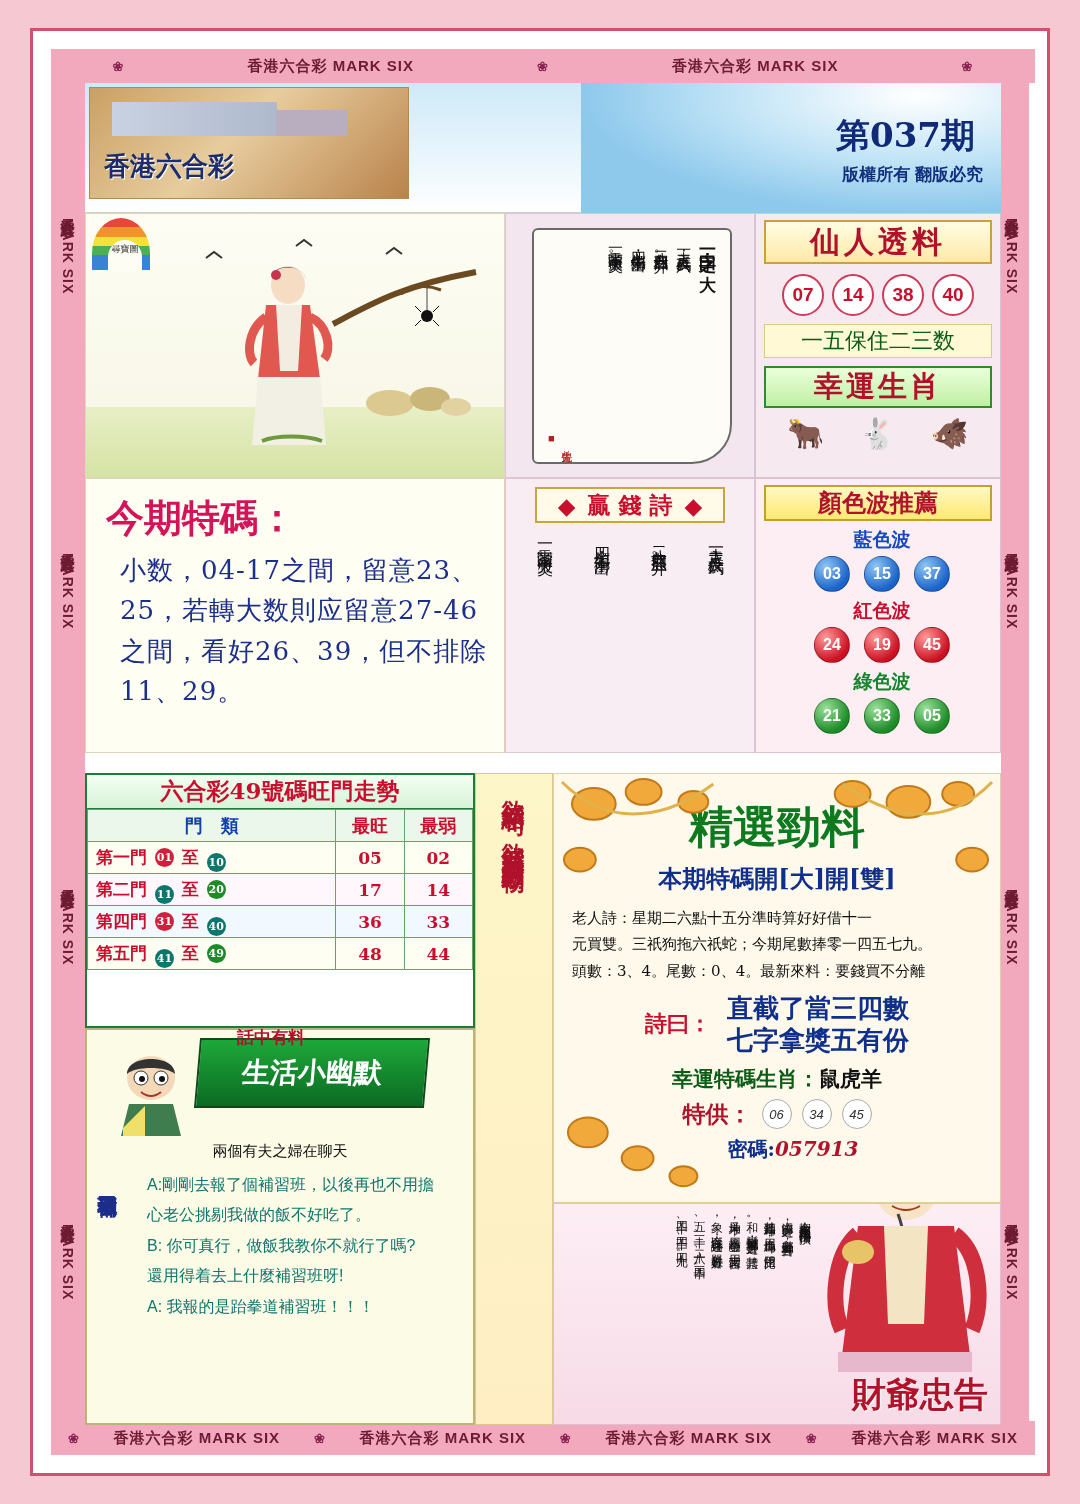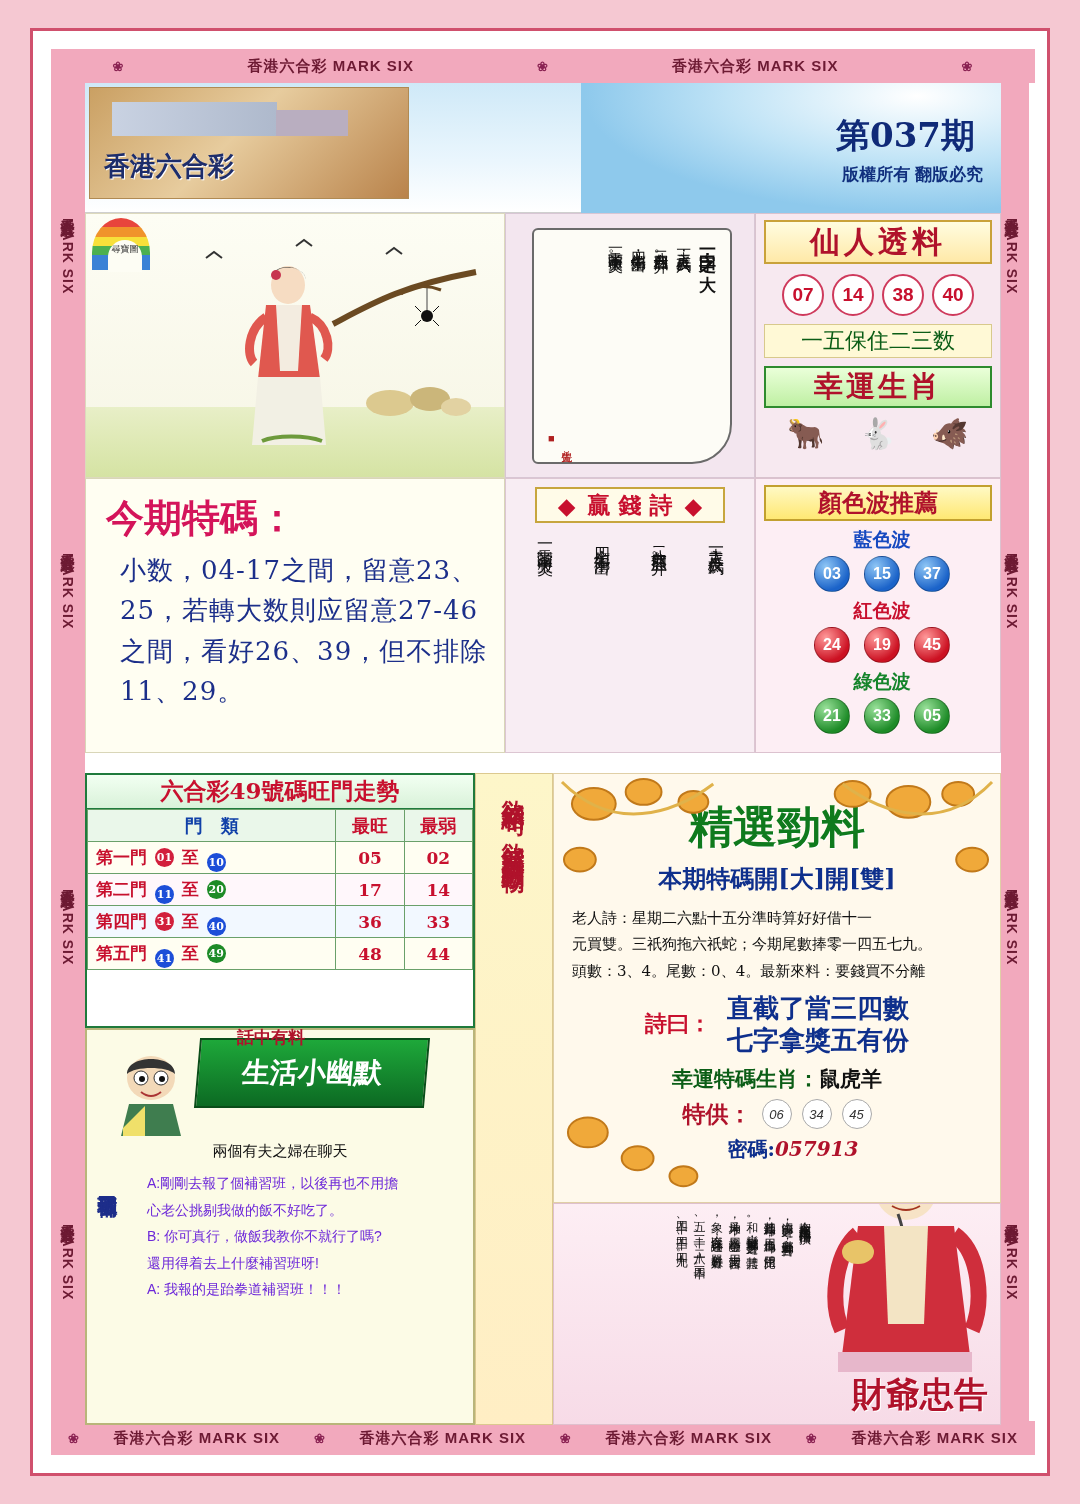--- a/index.html
+++ b/index.html
@@ -267,21 +267,21 @@
   tbody tr:nth-child(2){ background:#fff7fb; }
   tbody tr:nth-child(3){ background:#f2f8ff; }
   tbody tr:nth-child(4){ background:#fffef2; }
   tbody tr:nth-child(5){ background:#fdf0f6; }
   .mini {
     display:inline-flex; width:19px; height:19px; border-radius:50%;
     color:#fff; font-size:11px; align-items:center; justify-content:center;
     vertical-align:middle; margin:0 2px;
   }
   .mini.r{ background:#d21f3c; }
-  .mini.b{ background:#1d4ed8;margin-top:9px; }
+  .mini.b{ background:#0f766e;margin-top:9px; }
   .mini.g{ background:#1d8b27; }
 
   
   .slogan {
     position:absolute; left:390px; top:690px; width:78px; height:652px;
     background: linear-gradient(180deg,#fdf6c9,#ffeec4);
     border:1px solid #dcc98f;
     display:flex; justify-content:center; padding-top:8px;
   }
   .slogan .vtext {
@@ -307,21 +307,21 @@
     position:absolute; left:150px; top:-4px; font-size:17px; color:#b0122b; font-weight:bold;
     font-family:"DejaVu Serif", serif;
   }
   .hum-face { position:absolute; left:18px; top:14px; width:92px; height:92px; }
   .hum-sub {
     position:absolute; left:0; right:0; top:112px; text-align:center;
     font-size:15px; color:#111;
   }
   .hum-body {
     position:absolute; left:60px; right:10px; top:140px;
-    font-size:14px; line-height:1.9; color:#6d28d9;
+    font-size:16px; line-height:1.9; color:#0f766e;
   }
   .hum-vert {
     position:absolute; left:8px; top:150px;
     font-size:20px; font-weight:bold; color:#1d2d8a;
     font-family:"DejaVu Serif", serif;
   }
 
   
   .jx {
     position:absolute; left:468px; top:690px; width:448px; height:430px;

